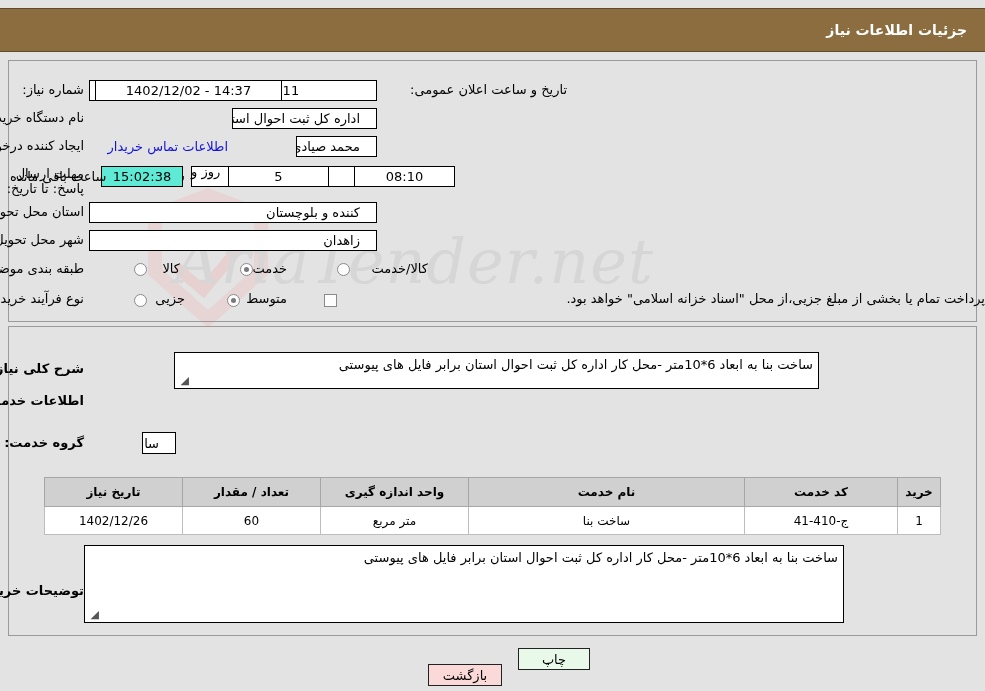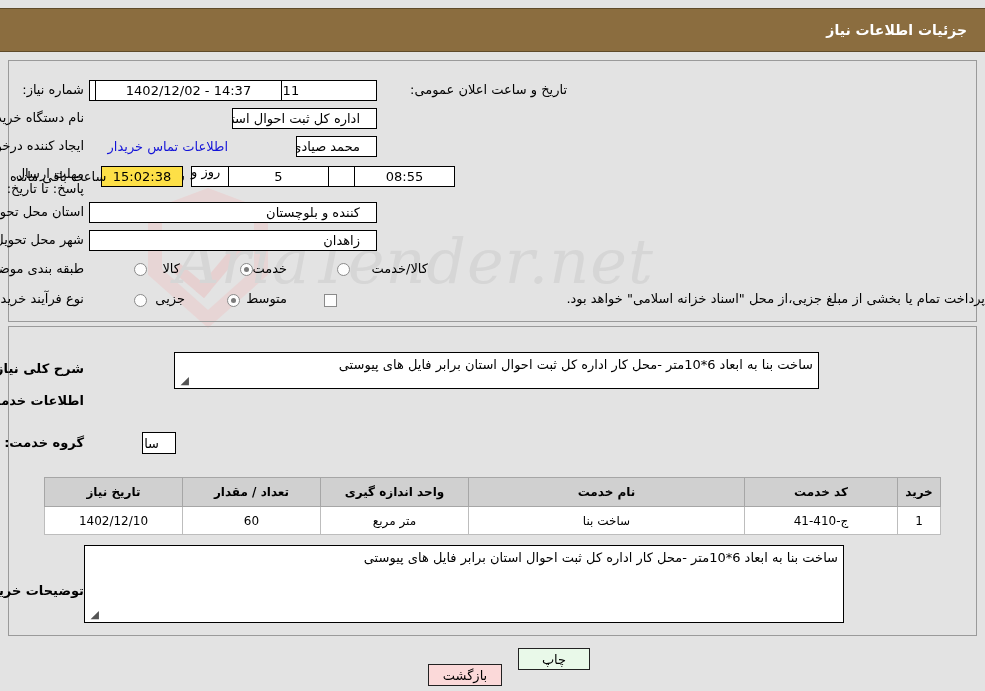--- a/index.html
+++ b/index.html
@@ -109,21 +109,21 @@
     color: #000;
     font-family: "DejaVu Sans", "Liberation Sans", sans-serif;
     padding: 0 16px;
     display: flex;
     align-items: center;
     z-index: 3;
     overflow: hidden;
     white-space: nowrap;
   }
   .fld.right  { justify-content: flex-start; }
-  .fld.yellow { background: #fde047; }
+  .fld.yellow { background: #5eead4; }
   .fld.num    { direction: ltr; justify-content: center; }
 
   .link {
     position: absolute;
     color: #1414d8;
     font-size: 13px;
     white-space: nowrap;
     cursor: pointer;
     z-index: 3;
     margin-left: 14px;
@@ -256,21 +256,21 @@
   <div class="lbl" style="right:901px; top:110px;">نام دستگاه خریدار:</div>
   <div class="fld right" style="right:608px; top:108px; left:232px; height:21px;">اداره کل ثبت احوال استان سیستان و بلوچستان</div>
 
   <div class="lbl" style="right:901px; top:138px;">ایجاد کننده درخواست:</div>
   <div class="fld right" style="right:608px; top:136px; left:296px; height:21px;">محمد صیادی کاربردلز اداره کل ثبت احوال استان سیستان و بلوچستان</div>
   <div class="link" style="right:757px; top:139px; left:auto;">اطلاعات تماس خریدار</div>
 
   <div class="lbl" style="right:901px; top:166px; line-height:15px; width:92px; white-space:normal; text-align:right;">مهلت ارسال پاسخ: تا تاریخ:</div>
   <div class="fld num" style="right:608px; top:166px; width:186px; height:21px;">1402/12/08</div>
   <div class="lbl" style="right:800px; top:169px;">ساعت</div>
-  <div class="fld num" style="right:530px; top:166px; width:101px; height:21px; left:354px;">08:55</div>
+  <div class="fld num" style="right:530px; top:166px; width:101px; height:21px; left:354px;">08:10</div>
   <div class="fld num" style="left:228px; top:166px; width:101px; height:21px;">5</div>
   <div class="lbl" style="left:191px; top:164px;">روز و</div>
   <div class="fld num yellow" style="left:101px; top:166px; width:82px; height:21px;">15:02:38</div>
   <div class="lbl" style="left:10px; top:169px;">ساعت باقی مانده</div>
 
   <div class="lbl" style="right:901px; top:204px;">استان محل تحویل:</div>
   <div class="fld right" style="right:608px; top:202px; width:288px; height:21px;">کننده و بلوچستان</div>
 
   <div class="lbl" style="right:901px; top:232px;">شهر محل تحویل:</div>
   <div class="fld right" style="right:608px; top:230px; width:288px; height:21px;margin-left:24px;">زاهدان</div>
@@ -315,21 +315,21 @@
         <th style="width:135px;">تاریخ نیاز</th>
       </tr>
     </thead>
     <tbody>
       <tr>
         <td>1</td>
         <td>ج-410-41</td>
         <td>ساخت بنا</td>
         <td>متر مربع</td>
         <td>60</td>
-        <td>1402/12/10</td>
+        <td>1402/12/26</td>
       </tr>
     </tbody>
   </table>
 
   <div class="sect-h" style="right:901px; top:583px;">توضیحات خریدار:</div>
   <div class="ta" style="right:141px; left:84px; top:545px; height:78px;">
     <span>ساخت بنا به ابعاد 6*10متر -محل کار اداره کل ثبت احوال استان برابر فایل های پیوستی</span>
     <span class="grip">◢</span>
   </div>
 

